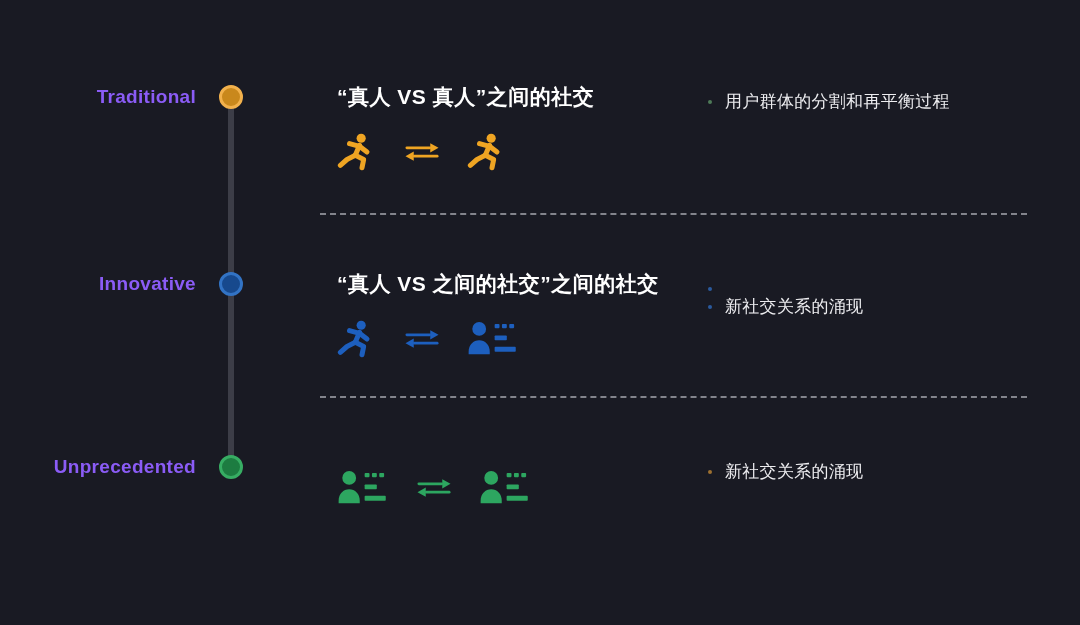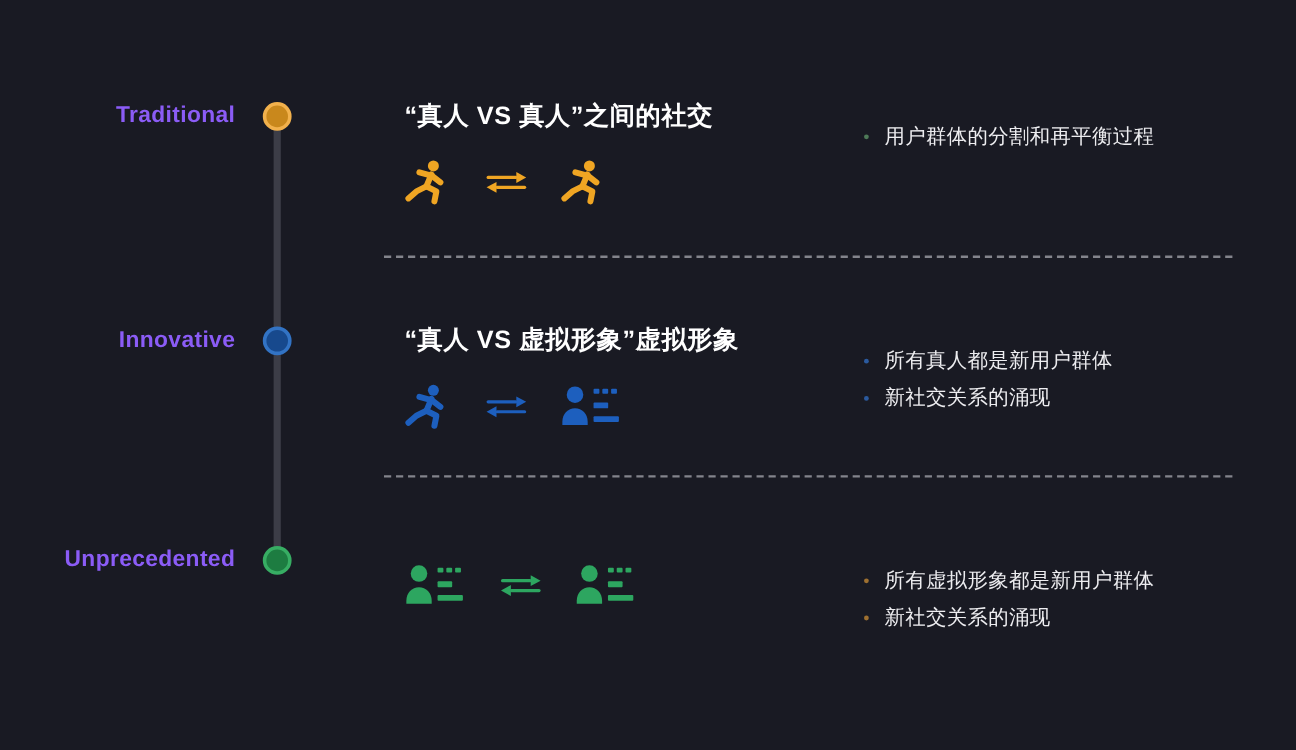--- a/index.html
+++ b/index.html
@@ -63,21 +63,21 @@
   .icon-strip {
     margin-top: 15px;
     height: 46px;
     display: flex;
     align-items: center;
     gap: 26px;
     color: var(--accent);
   }
   .icon { display: inline-flex; align-items: center; }
   .right-col { position: absolute; left: 700px; top: 2px; width: 370px; }
-  .bullet-list { margin: 16px; padding: 0; list-style: none; }
+  .bullet-list { margin: 4px; padding: 0; list-style: none; }
   .bullet-item {
     display: flex;
     align-items: flex-start;
     font-size: 17px;
     line-height: 31px;
     color: #EDEDF0;
     letter-spacing: 0.3px;
   }
   .bullet-marker {
     flex: 0 0 auto;
@@ -156,21 +156,21 @@
           <span>用户群体的分割和再平衡过程</span>
         </li>
       </ul>
     </div>
   </div>
 
   <div class="row row-1" style="--accent: #1D5FBE; --dot-fill: #17498D; --dot-ring: #3273C4; --bullet: #2B5A9E;">
     <div class="stage-label">Innovative</div>
     <div class="dot"></div>
     <div class="middle">
-      <div class="heading">“真人 VS 虚拟形象”虚拟形象</div>
+      <div class="heading">“真人 VS 之间的社交”之间的社交</div>
       <div class="icon-strip">
         <span class="icon">
   <svg viewBox="0 0 48 48" width="40" height="40" aria-hidden="true">
     <circle cx="29" cy="7.5" r="5.5" fill="currentColor"></circle>
     <g stroke="currentColor" stroke-width="6" stroke-linecap="round" stroke-linejoin="round" fill="none">
       <path d="M27 16 L22 28"></path>
       <path d="M27 17 L36 24"></path>
       <path d="M26 17 L15 14"></path>
       <path d="M22 28 L32 33 L30 43"></path>
       <path d="M22 28 L12 33 L4 40"></path>
@@ -199,21 +199,20 @@
       <rect x="34" y="33" width="26" height="6" rx="1"></rect>
     </g>
   </svg>
 </span>
       </div>
     </div>
     <div class="right-col">
       <ul class="bullet-list">
         <li class="bullet-item">
           <span class="bullet-marker"></span>
-          <span>所有真人都是新用户群体</span>
         </li>
         <li class="bullet-item">
           <span class="bullet-marker"></span>
           <span>新社交关系的涌现</span>
         </li>
       </ul>
     </div>
   </div>
 
   <div class="row row-2" style="--accent: #2DA660; --dot-fill: #1D7C41; --dot-ring: #37AD63; --bullet: #9E7030;">
@@ -256,23 +255,19 @@
       <rect x="34" y="33" width="26" height="6" rx="1"></rect>
     </g>
   </svg>
 </span>
       </div>
     </div>
     <div class="right-col">
       <ul class="bullet-list">
         <li class="bullet-item">
           <span class="bullet-marker"></span>
-          <span>所有虚拟形象都是新用户群体</span>
-        </li>
-        <li class="bullet-item">
-          <span class="bullet-marker"></span>
           <span>新社交关系的涌现</span>
         </li>
       </ul>
     </div>
   </div>
 
 </div>
 
 </body></html>

